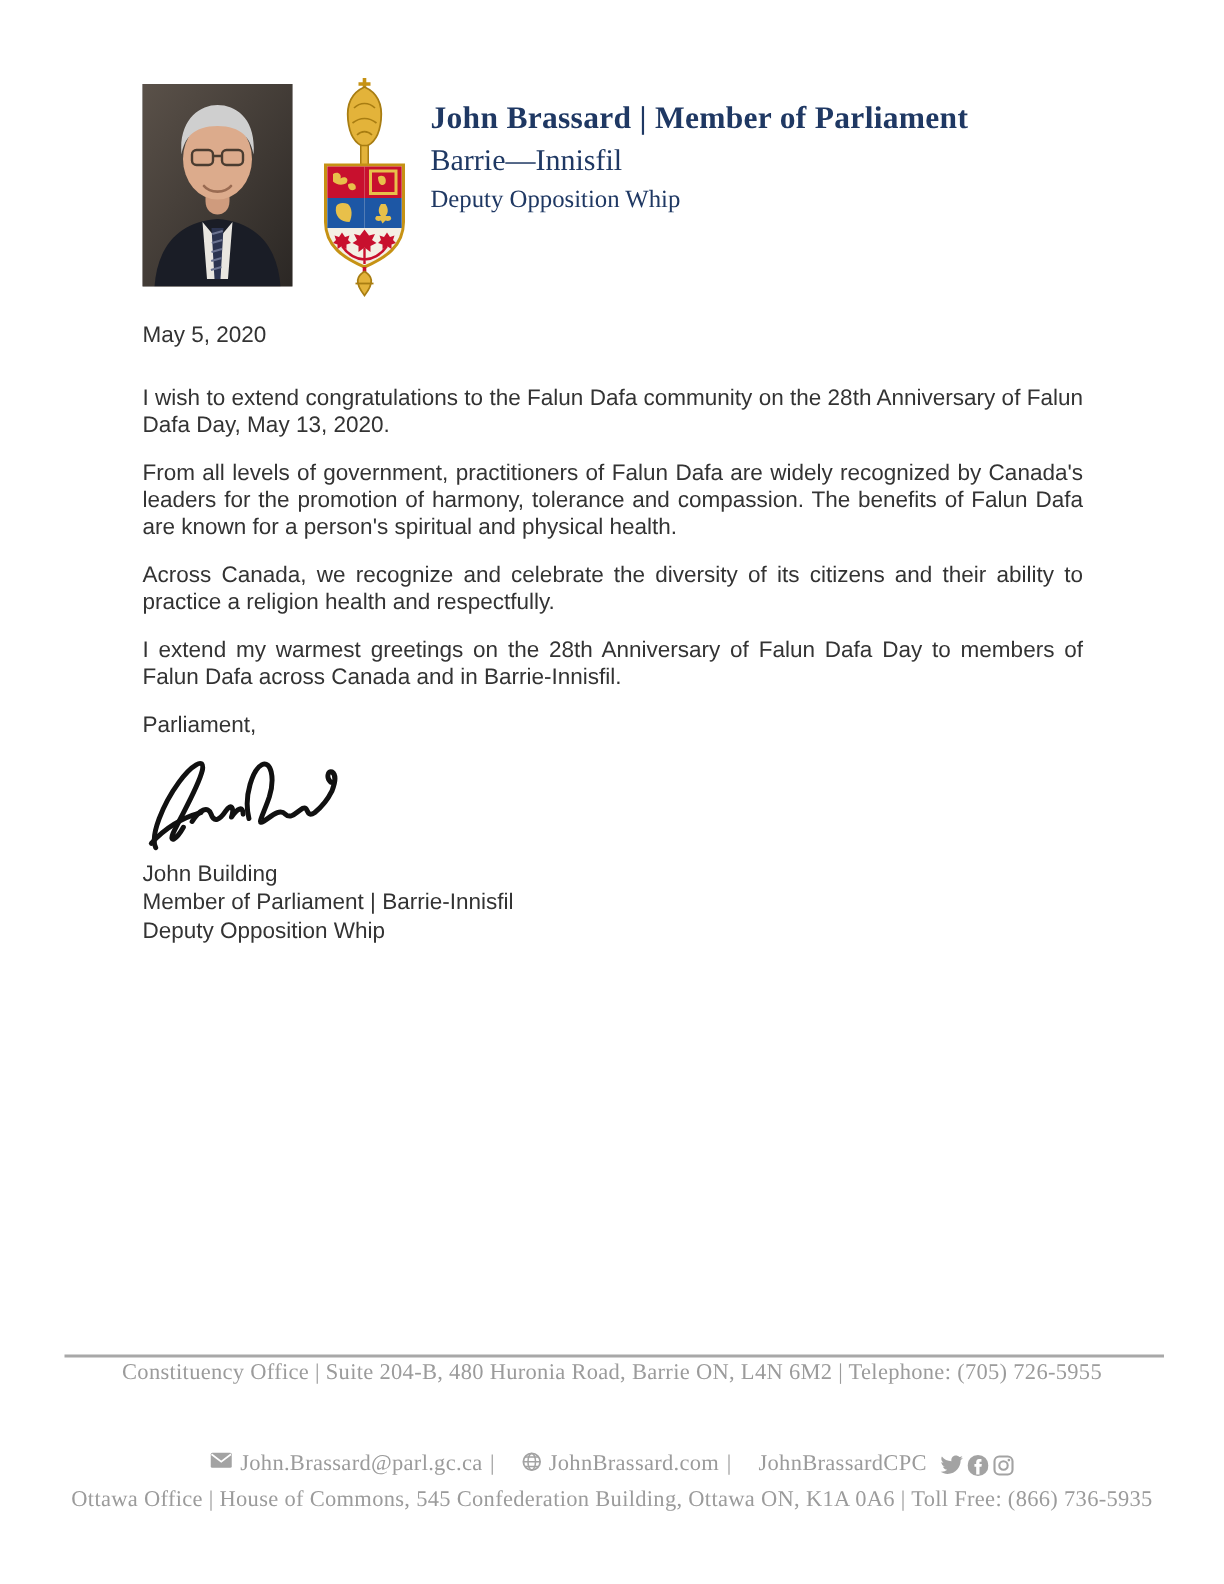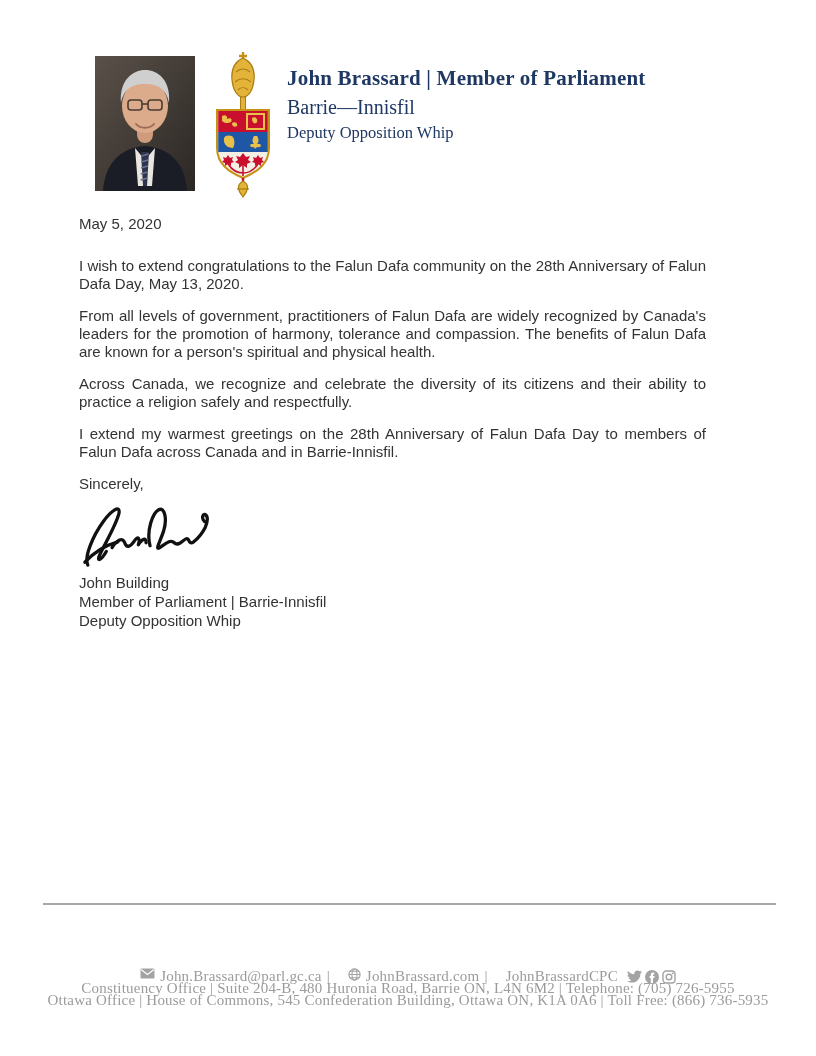--- a/index.html
+++ b/index.html
@@ -32,42 +32,42 @@
     font-family:"Liberation Serif", serif;
     font-size:20px; line-height:26px; margin-top:4px;
   }
   .role {
     font-family:"Liberation Serif", serif;
     font-size:16.5px; line-height:20px; margin-top:3px;
   }
 
   
   .letter-body {
-    position:absolute; left:79px; top:215px; width:627px;
+    position:absolute; left:95px; top:215px; width:627px;
     color:#333333;
     font-size:15px; line-height:18px;
   }
   .date  { margin:0 0 24px 0; }
   .para  { margin:0 0 14px 0; text-align:justify; }
   .closing { margin:4px 0 8px 0; }
   .signature { width:140px; height:68px; margin:2px 0 4px 0; }
   .sig-block div { line-height:19px; }
 
   
   .footer-rule {
     position:absolute; left:43px; top:903px; width:733px; height:2px;
     background:#a8a8a8;
   }
   .f-line {
     position:absolute; left:0; width:816px;
     text-align:center;
     font-family:"Liberation Serif", serif;
     font-size:15px; color:#9b9b9b; letter-spacing:0.2px;
   }
-  .f1 { top:980px; }
+  .f1 { top:907px; }
   .f2 { top:968px; }
   .f3 { top:992px; }
   .f2-inner { display:inline-flex; gap:5px; }
   .f2-inner .gap { display:inline-block; width:8px; }
   .soc { display:inline-flex; align-items:center; gap:3px; margin-left:4px; }
   svg { display:block; }
 </style>
 </head>
 <body>
 
@@ -150,24 +150,24 @@
       <div class="riding">Barrie—Innisfil</div>
       <div class="role">Deputy Opposition Whip</div>
     </div>
   </header>
 
   <main class="letter-body">
     <p class="date">May 5, 2020</p>
 
     <p class="para">I wish to extend congratulations to the Falun Dafa community on the 28th Anniversary of Falun Dafa Day, May 13, 2020.</p>
     <p class="para">From all levels of government, practitioners of Falun Dafa are widely recognized by Canada's leaders for the promotion of harmony, tolerance and compassion.  The benefits of Falun Dafa are known for a person's spiritual and physical health.</p>
-    <p class="para">Across Canada, we recognize and celebrate the diversity of its citizens and their ability to practice a religion safely and respectfully.</p>
+    <p class="para">Across Canada, we recognize and celebrate the diversity of its citizens and their ability to practice a religion health and respectfully.</p>
     <p class="para">I extend my warmest greetings on the 28th Anniversary of Falun Dafa Day to members of Falun Dafa across Canada and in Barrie-Innisfil.</p>
 
-    <p class="closing">Sincerely,</p>
+    <p class="closing">Parliament,</p>
 
     <div class="signature">
       <svg width="140" height="68" viewBox="0 0 140 70">
         <g fill="none" stroke="#111111" stroke-width="3.4" stroke-linecap="round" stroke-linejoin="round">
           <path d="M7,66 C3,58 12,36 23,21 C31,10 41,3 39,13 C36,25 25,43 19,56 C16,63 21,61 26,52"></path>
           <path d="M4,63 C14,52 27,45 38,42"></path>
           <path d="M32,48 C37,40 43,37 45,43 C47,49 51,47 55,41 C59,35 61,39 59,45 C63,39 67,37 67,43"></path>
           <path d="M71,46 C67,30 74,12 80,9 C86,6 89,18 85,31 C81,43 76,51 81,48 C87,44 92,39 96,43 C100,47 104,41 108,39 C112,37 110,46 116,42 C121,38 125,33 128,27 C130,22 131,16 128,14 C125,13 124,18 127,21"></path>
         </g>
       </svg>

